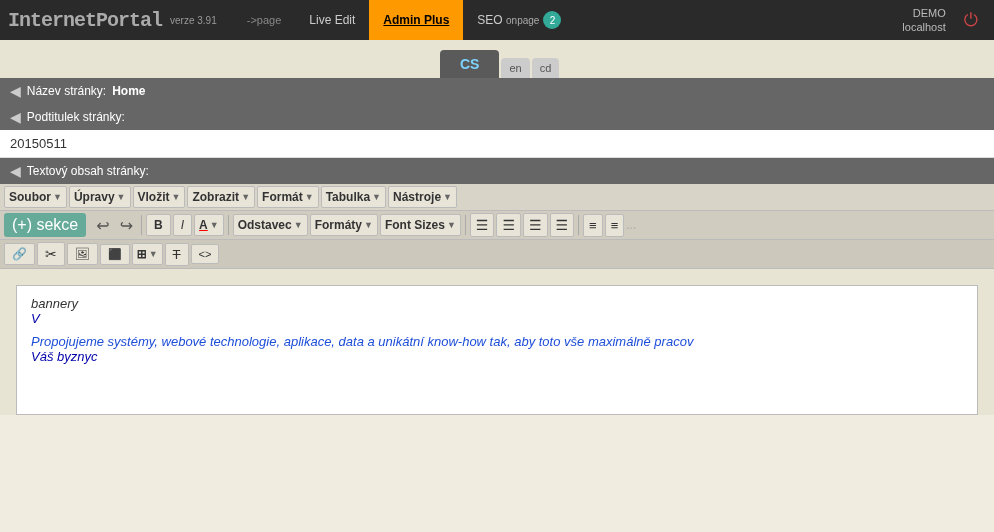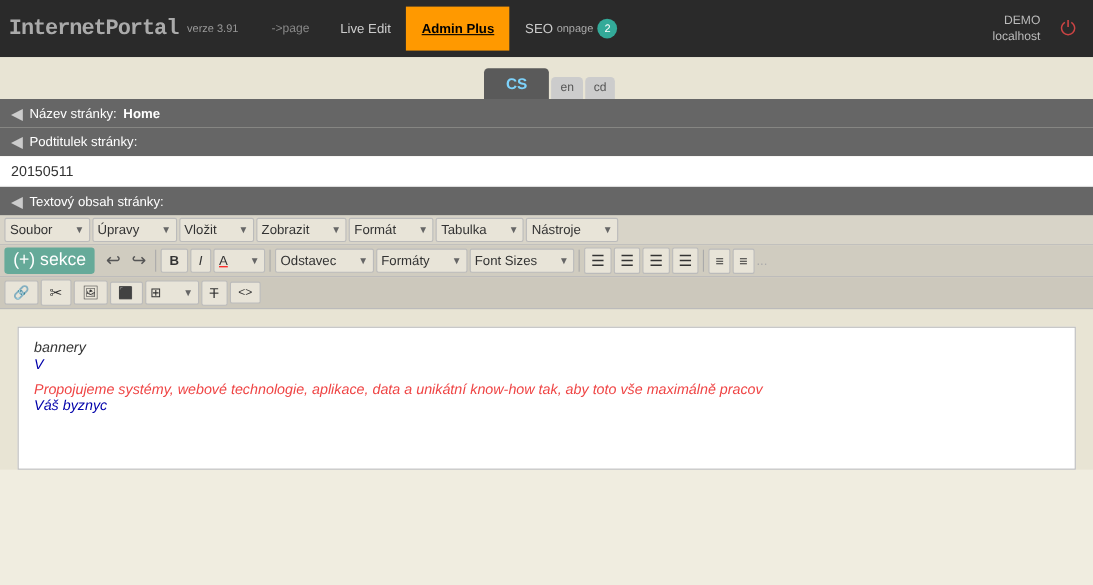--- a/index.html
+++ b/index.html
@@ -8,21 +8,21 @@
       font-size: 13px;
       background: #f0ede0;
       width: 994px;
       min-height: 532px;
       overflow: hidden;
     }
 
     
     .top-bar {
       background: #2a2a2a;
-      height: 52px;
+      height: 40px;
       display: flex;
       align-items: center;
       padding: 0 8px;
       gap: 0;
     }
     .logo {
       color: #fff;
       font-size: 20px;
       font-weight: bold;
       letter-spacing: -1px;
@@ -159,21 +159,22 @@
     .toolbar-dropdown {
       padding: 3px 4px;
       background: #e8e4d8;
       border: 1px solid #bbb;
       border-radius: 2px;
       cursor: pointer;
       font-size: 12px;
       color: #333;
       display: flex;
       align-items: center;
-      gap: 20px;
+      gap: 2px;
+      font-weight: bold;
     }
     .dropdown-arrow { font-size: 9px; color: #666; }
     .toolbar-separator {
       width: 1px;
       height: 20px;
       background: #aaa;
       margin: 0 2px;
     }
     .align-btn {
       padding: 3px 5px;
@@ -222,21 +223,21 @@
       padding: 10px 14px;
       font-size: 13px;
       color: #333;
       border: 1px solid #bbb;
       margin: 16px;
       font-style: italic;
     }
     .editor-content .banner-text { color: #333; }
     .editor-content .v-link { color: #00a; text-decoration: none; font-size: 13px; }
     .editor-content .info-sys { color: #00a; text-decoration: none; font-size: 13px; font-weight: bold; }
-    .editor-content .promo-text { color: #ef4444; font-size: 13px; display: block; margin-top: 8px; }
+    .editor-content .promo-text { color: #1d4ed8; font-size: 13px; display: block; margin-top: 8px; }
     .editor-content .promo-text2 { color: #00a; font-size: 13px; }
 
     .sekce-btn {
       background: #6a9;
       color: #fff;
       border: none;
       border-radius: 3px;
       padding: 3px 8px;
       font-size: 16px;
       cursor: pointer;

